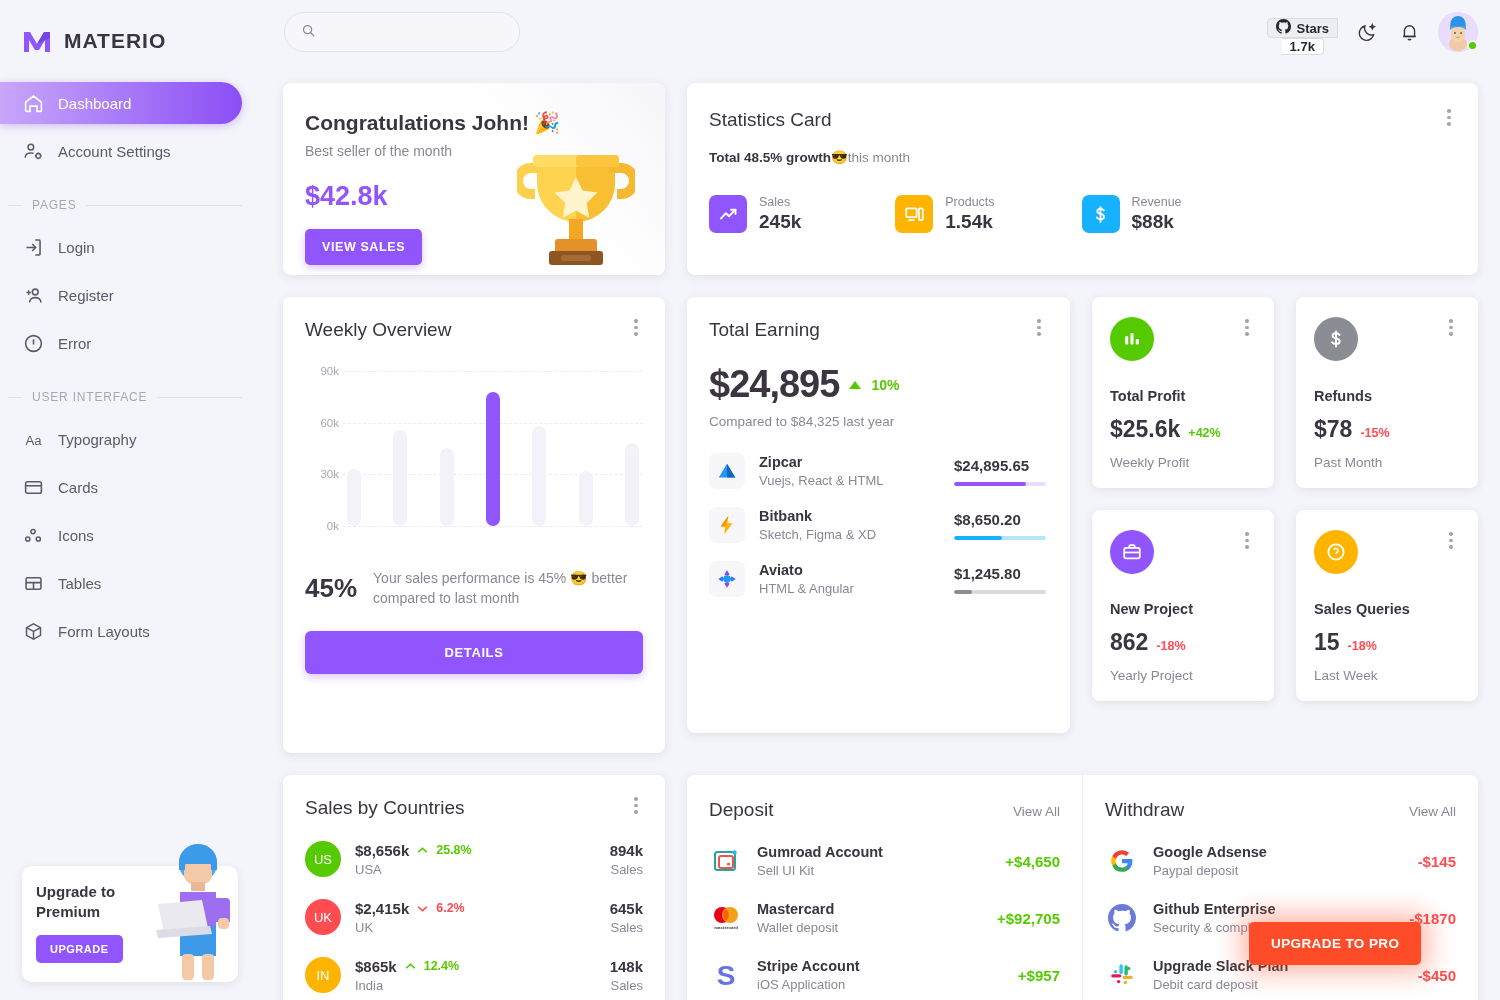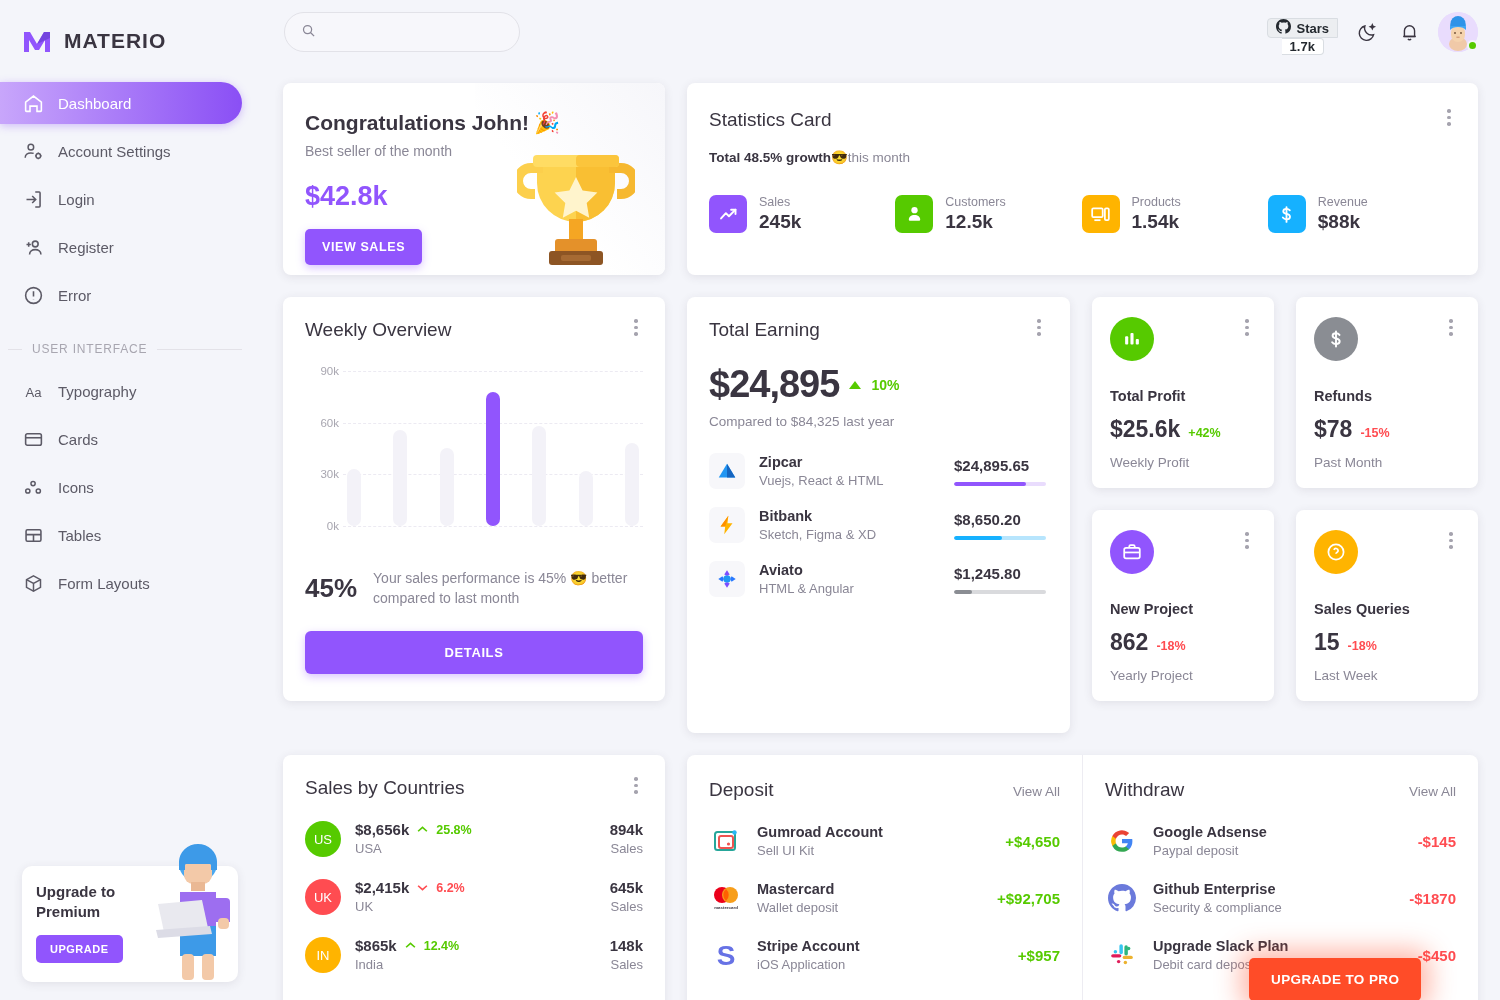--- a/index.html
+++ b/index.html
@@ -141,21 +141,21 @@
   .stats .growth { font-size: 13.5px; color: #8a8796; margin-top: 18px; }
   .stats .growth b { color: #3a3541; font-weight: bold; }
   .stat-row { display: flex; margin-top: 30px; }
   .stat-item { display: flex; align-items: center; gap: 12px; width: 25%; }
   .stat-ico { width: 38px; height: 38px; border-radius: 7px; display: flex; align-items: center; justify-content: center; flex: 0 0 38px; }
   .stat-ico svg { width: 21px; height: 21px; }
   .stat-lab { font-size: 12.5px; color: #8a8796; }
   .stat-val { font-size: 19px; font-weight: bold; color: #3a3541; margin-top: 2px; }
 
   
-  .weekly { width: 382px; height: 404px; padding: 22px 22px 0 22px; }
+  .weekly { width: 382px; height: 456px; padding: 22px 22px 0 22px; }
   .chart { margin-top: 30px; height: 175px; position: relative; }
   .yaxis { position: absolute; left: 0; top: 0; height: 155px; width: 34px; }
   .ytick { position: absolute; right: 0; font-size: 11.5px; color: #a8a6b0; transform: translateY(-50%); }
   .plot { position: absolute; left: 38px; right: 0; top: 0; height: 155px; }
   .gridline { position: absolute; left: 0; right: 0; height: 0; border-top: 1.5px dashed #eceaf2; }
   .bars { position: absolute; left: 0; right: 0; bottom: 0; top: 0; display: flex; align-items: flex-end; justify-content: space-between; padding: 0 4px; }
   .bar { width: 14px; border-radius: 8px; background: #f3f2f8; }
   .bar.hl { background: #9155fd; }
   .perf { display: flex; align-items: center; gap: 16px; margin-top: 22px; }
   .perf-pct { font-size: 26px; font-weight: bold; color: #3a3541; }
@@ -191,21 +191,21 @@
   .mini-ico { width: 44px; height: 44px; border-radius: 50%; display: flex; align-items: center; justify-content: center; }
   .mini-ico svg { width: 22px; height: 22px; }
   .mini-title { font-size: 14.5px; font-weight: bold; color: #3a3541; margin-top: 27px; }
   .mini-valrow { display: flex; align-items: baseline; gap: 8px; margin-top: 12px; }
   .mini-val { font-size: 23px; font-weight: bold; color: #3a3541; }
   .mini-delta { font-size: 12.5px; font-weight: bold; }
   .mini-sub { font-size: 13.5px; color: #8a8796; margin-top: 12px; }
 
   
   .countries { width: 382px; padding: 22px 22px 0 22px; }
-  .ctry-item { display: flex; align-items: flex-start; gap: 14px; margin-top: 22px; }
+  .ctry-item { display: flex; align-items: center; gap: 14px; margin-top: 22px; }
   .ctry-badge { width: 36px; height: 36px; border-radius: 50%; color: #fff; font-size: 13px; display: flex; align-items: center; justify-content: center; flex: 0 0 36px; }
   .ctry-top { display: flex; align-items: center; gap: 8px; }
   .ctry-amt { font-size: 15px; font-weight: bold; color: #3a3541; }
   .ctry-chg { font-size: 12.5px; font-weight: bold; }
   .ctry-name { font-size: 13px; color: #8a8796; margin-top: 3px; }
   .ctry-right { margin-left: auto; text-align: right; }
   .ctry-sales { font-size: 15px; font-weight: bold; color: #3a3541; }
   .ctry-slab { font-size: 13px; color: #8a8796; margin-top: 3px; }
   .chev { width: 11px; height: 7px; }
 
@@ -216,21 +216,21 @@
   .dw-head { display: flex; align-items: baseline; }
   .dw-title { font-size: 19px; color: #3a3541; }
   .dw-viewall { margin-left: auto; font-size: 13.5px; color: #8a8796; cursor: pointer; }
   .dw-item { display: flex; align-items: center; gap: 14px; margin-top: 23px; }
   .dw-logo { width: 34px; height: 34px; display: flex; align-items: center; justify-content: center; flex: 0 0 34px; }
   .dw-name { font-size: 14.5px; font-weight: bold; color: #3a3541; }
   .dw-desc { font-size: 13px; color: #8a8796; margin-top: 3px; }
   .dw-amt { margin-left: auto; font-size: 15px; font-weight: bold; }
 
   .upgrade-pro {
-    position: absolute; left: 1249px; top: 958px;
+    position: absolute; left: 1249px; top: 922px;
     background: #ff4c28; color: #fff; border: none;
     font-size: 13.5px; font-weight: bold; letter-spacing: .4px;
     padding: 14px 22px; border-radius: 5px; cursor: pointer;
     font-family: inherit; z-index: 40;
     box-shadow: 0 0 26px 8px rgba(255,76,40,.40);
   }
 </style>
 </head>
 <body>
 
@@ -261,20 +261,25 @@
           <svg viewBox="0 0 24 24" fill="none" stroke="currentColor" stroke-width="1.7">
               <circle cx="9" cy="7" r="3.2"></circle>
               <path d="M2.5 19c0-3.4 2.9-5.4 6.5-5.4 1.2 0 2.3.2 3.2.6"></path>
               <circle cx="17.5" cy="17" r="2.6"></circle>
               <path d="M17.5 13.2v1.1M17.5 19.7v1.1M21.3 17h-1.1M14.8 17h-1.1"></path>
             </svg>
         </span>
         <span>Account Settings</span>
       </div>
 
+      <div class="nav-section">
+        <span class="line lead"></span>
+        <span>PAGES</span>
+        <span class="line"></span>
+      </div>
 
       <div class="nav-item">
         <span class="nav-icon">
           <svg viewBox="0 0 24 24" fill="none" stroke="currentColor" stroke-width="1.8">
               <path d="M14 3.5h4.5a1 1 0 0 1 1 1v15a1 1 0 0 1-1 1H14"></path>
               <path d="M4 12h10M10.5 8l4 4-4 4"></path>
             </svg>
         </span>
         <span>Login</span>
       </div>
@@ -467,32 +472,20 @@
                   <path d="M3.5 16.5 9 10.5l3.5 3.5L20 6.5"></path>
                   <path d="M15 6.5h5v5"></path>
                 </svg>
             </span>
             <div>
               <div class="stat-lab">Sales</div>
               <div class="stat-val">245k</div>
             </div>
           </div>
           <div class="stat-item">
-            <span class="stat-ico" style="background:#56ca00">
-              <svg viewBox="0 0 24 24" fill="#fff">
-                  <circle cx="12" cy="7" r="3.6"></circle>
-                  <path d="M12 12.5c-4 0-6.5 2.3-6.5 5.1 0 .8.6 1.4 1.4 1.4h10.2c.8 0 1.4-.6 1.4-1.4 0-2.8-2.5-5.1-6.5-5.1z"></path>
-                </svg>
-            </span>
-            <div>
-              <div class="stat-lab">Customers</div>
-              <div class="stat-val">12.5k</div>
-            </div>
-          </div>
-          <div class="stat-item">
             <span class="stat-ico" style="background:#ffb400">
               <svg viewBox="0 0 24 24" fill="none" stroke="#fff" stroke-width="2">
                   <rect x="2.5" y="5" width="12" height="10" rx="1.3"></rect>
                   <path d="M5 18.5h7"></path>
                   <rect x="17" y="5" width="4.5" height="13.5" rx="1.3"></rect>
                 </svg>
             </span>
             <div>
               <div class="stat-lab">Products</div>
               <div class="stat-val">1.54k</div>

